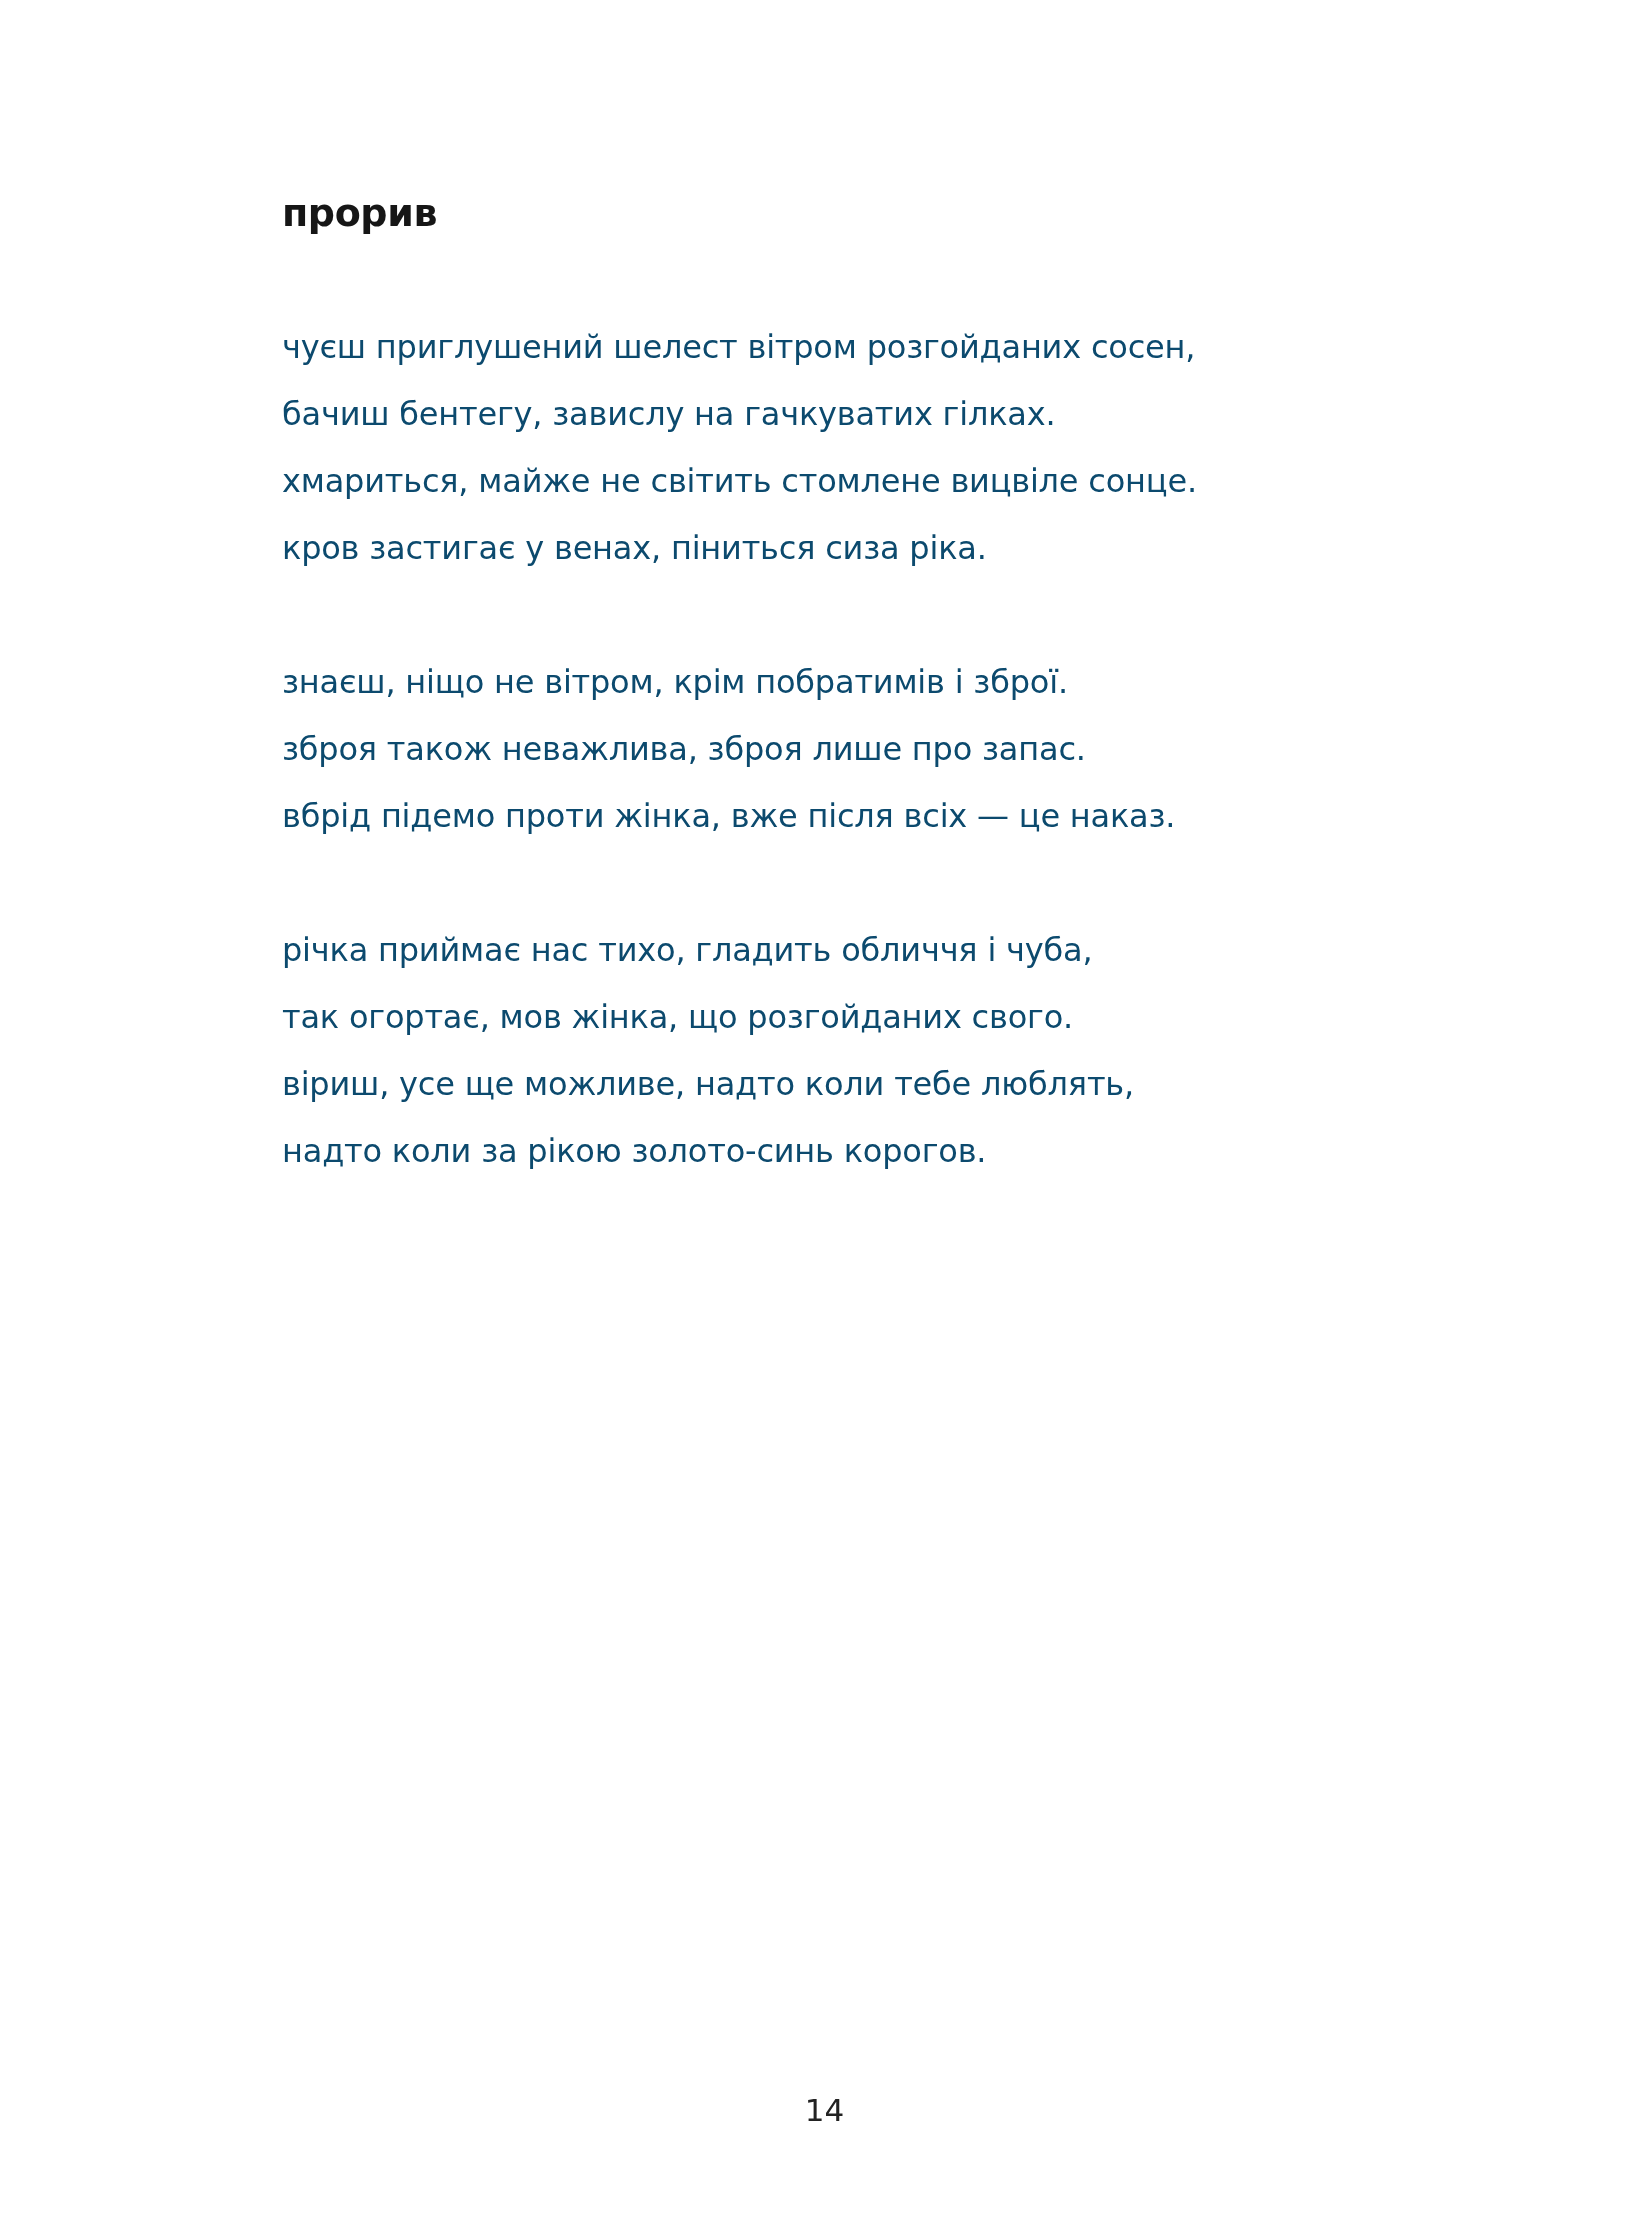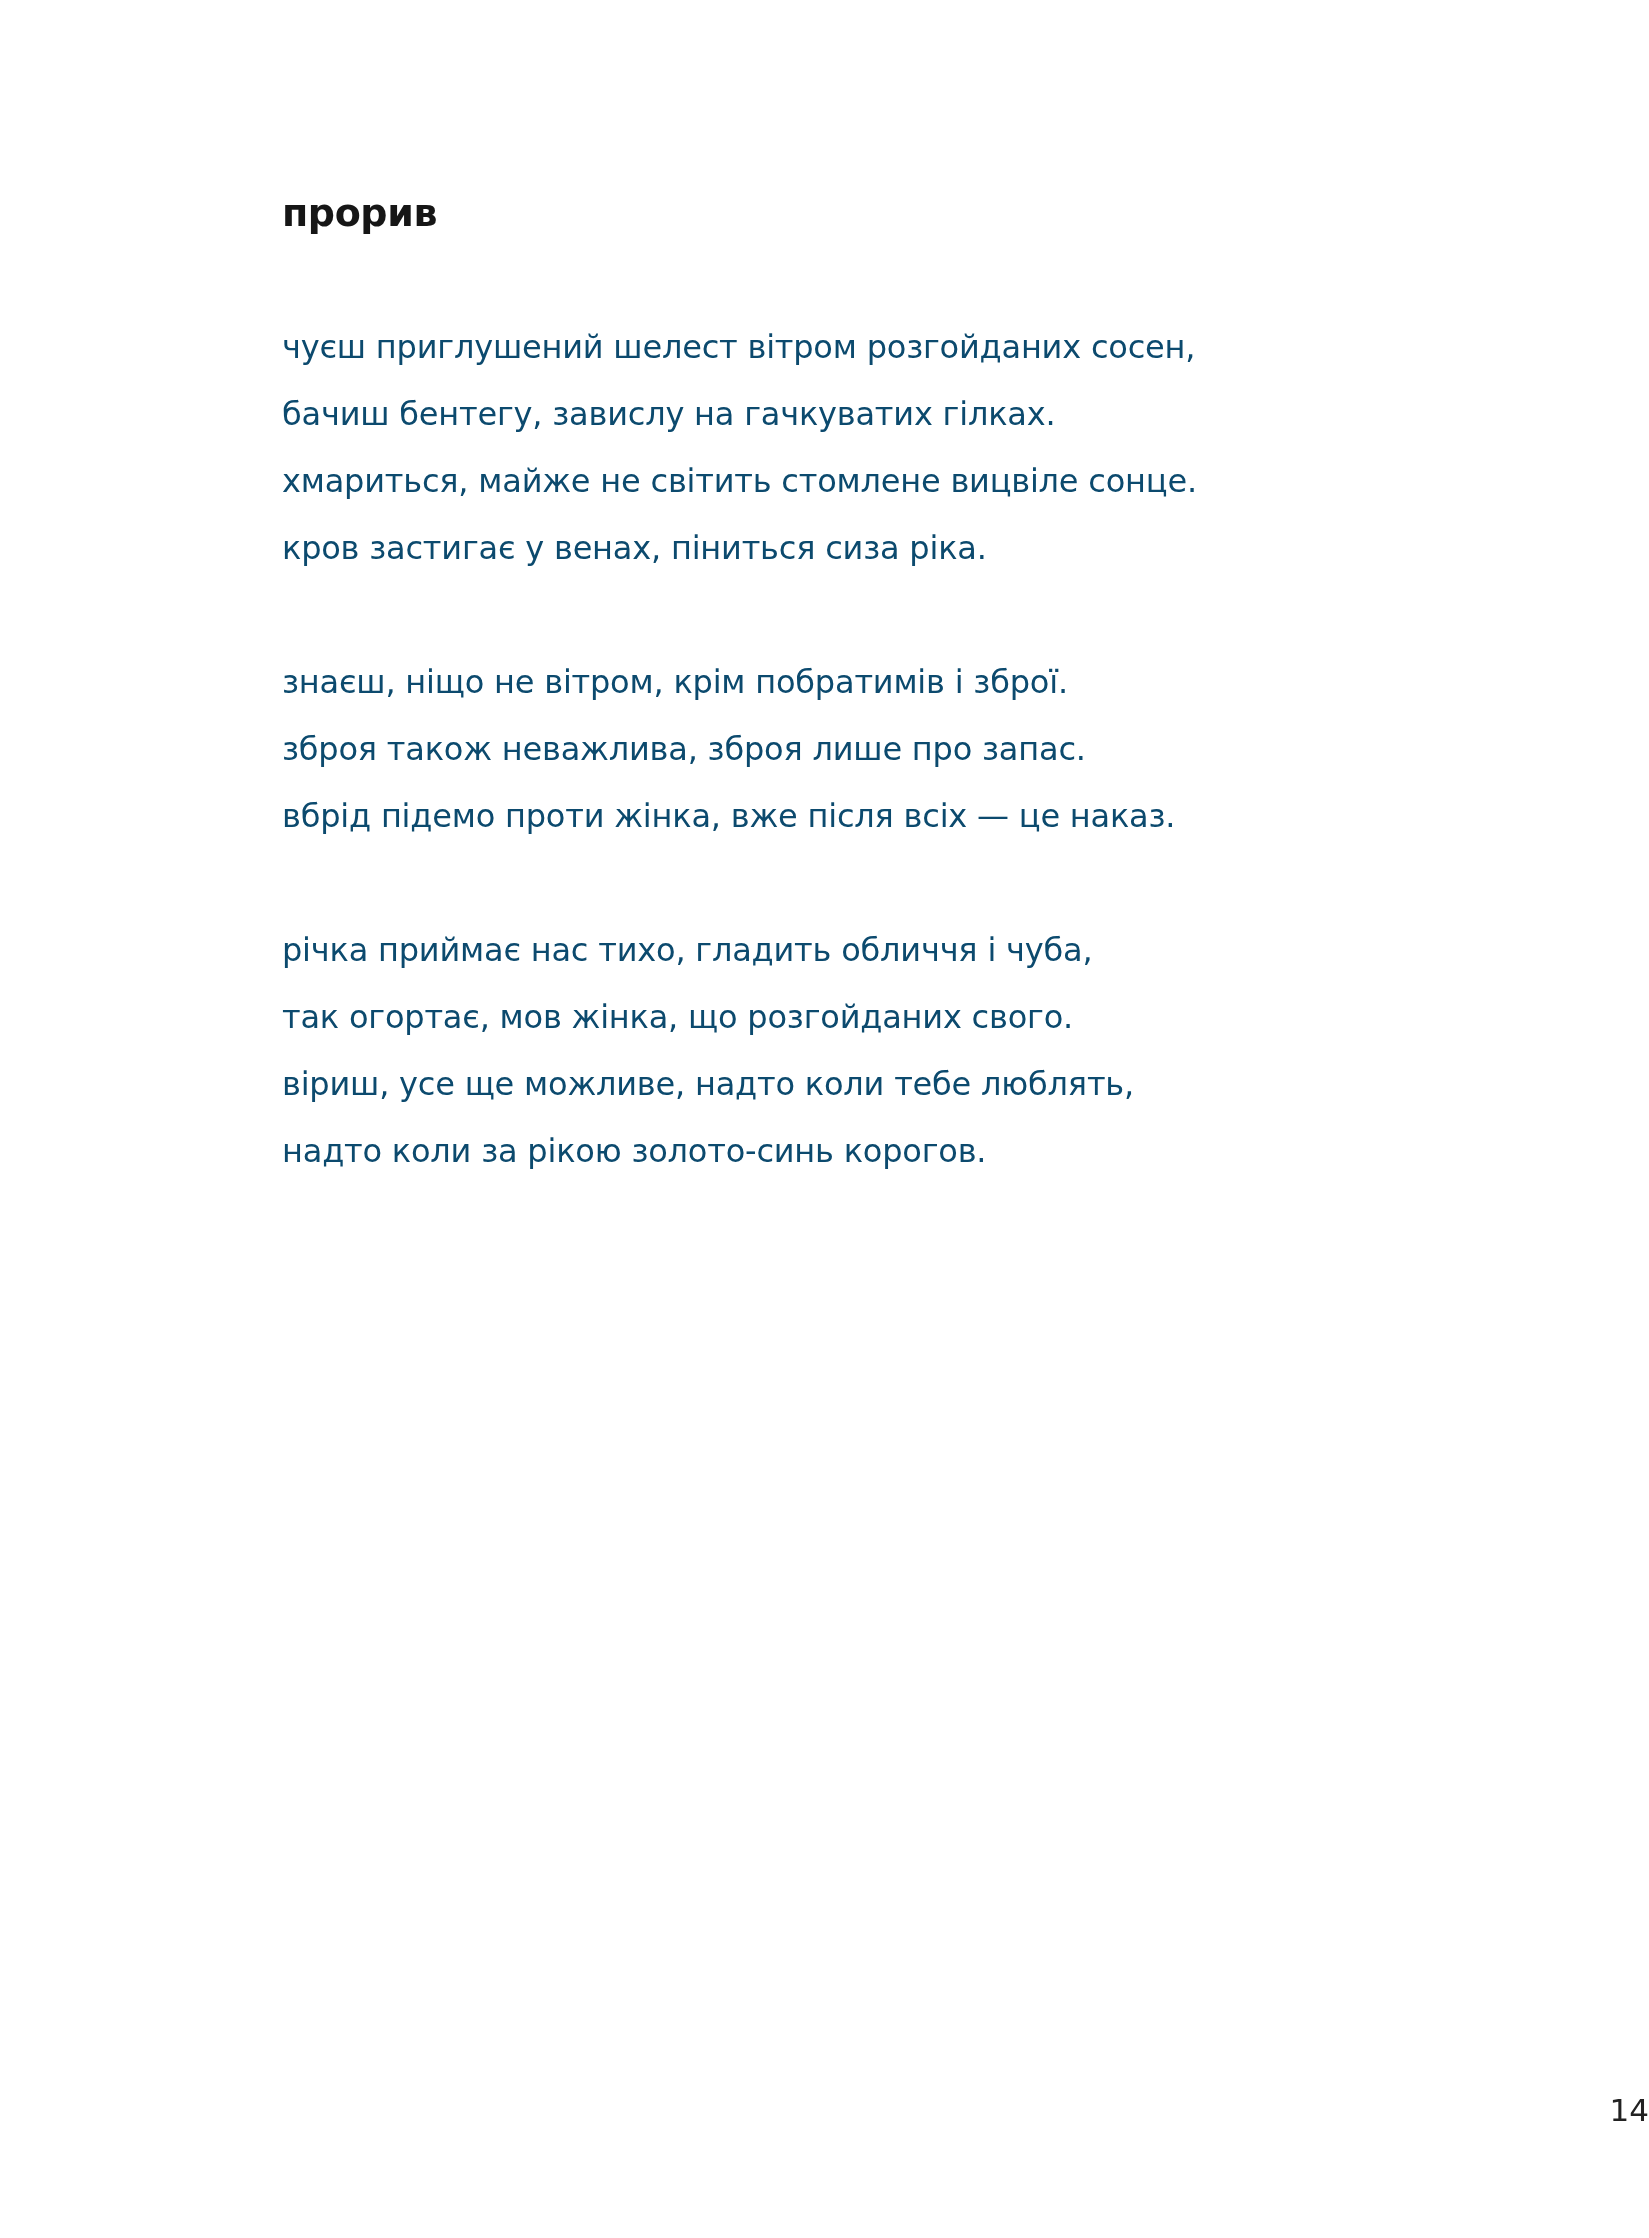--- a/index.html
+++ b/index.html
@@ -51,21 +51,21 @@
       white-space: nowrap;
       color: #0c4a6e;
       letter-spacing: -0.2px;
       font-family: "DejaVu Sans", sans-serif;
     }
     .page-number {
       position: absolute;
       left: 0;
       width: 1649px;
       top: 2089px;
-      text-align: right;
+      text-align: center;
       font-size: 31px;
       line-height: 43px;
       color: #222222;
       font-family: "DejaVu Sans", sans-serif;
     }
   </style>
 </head>
 <body>
 
 <div class="page">

